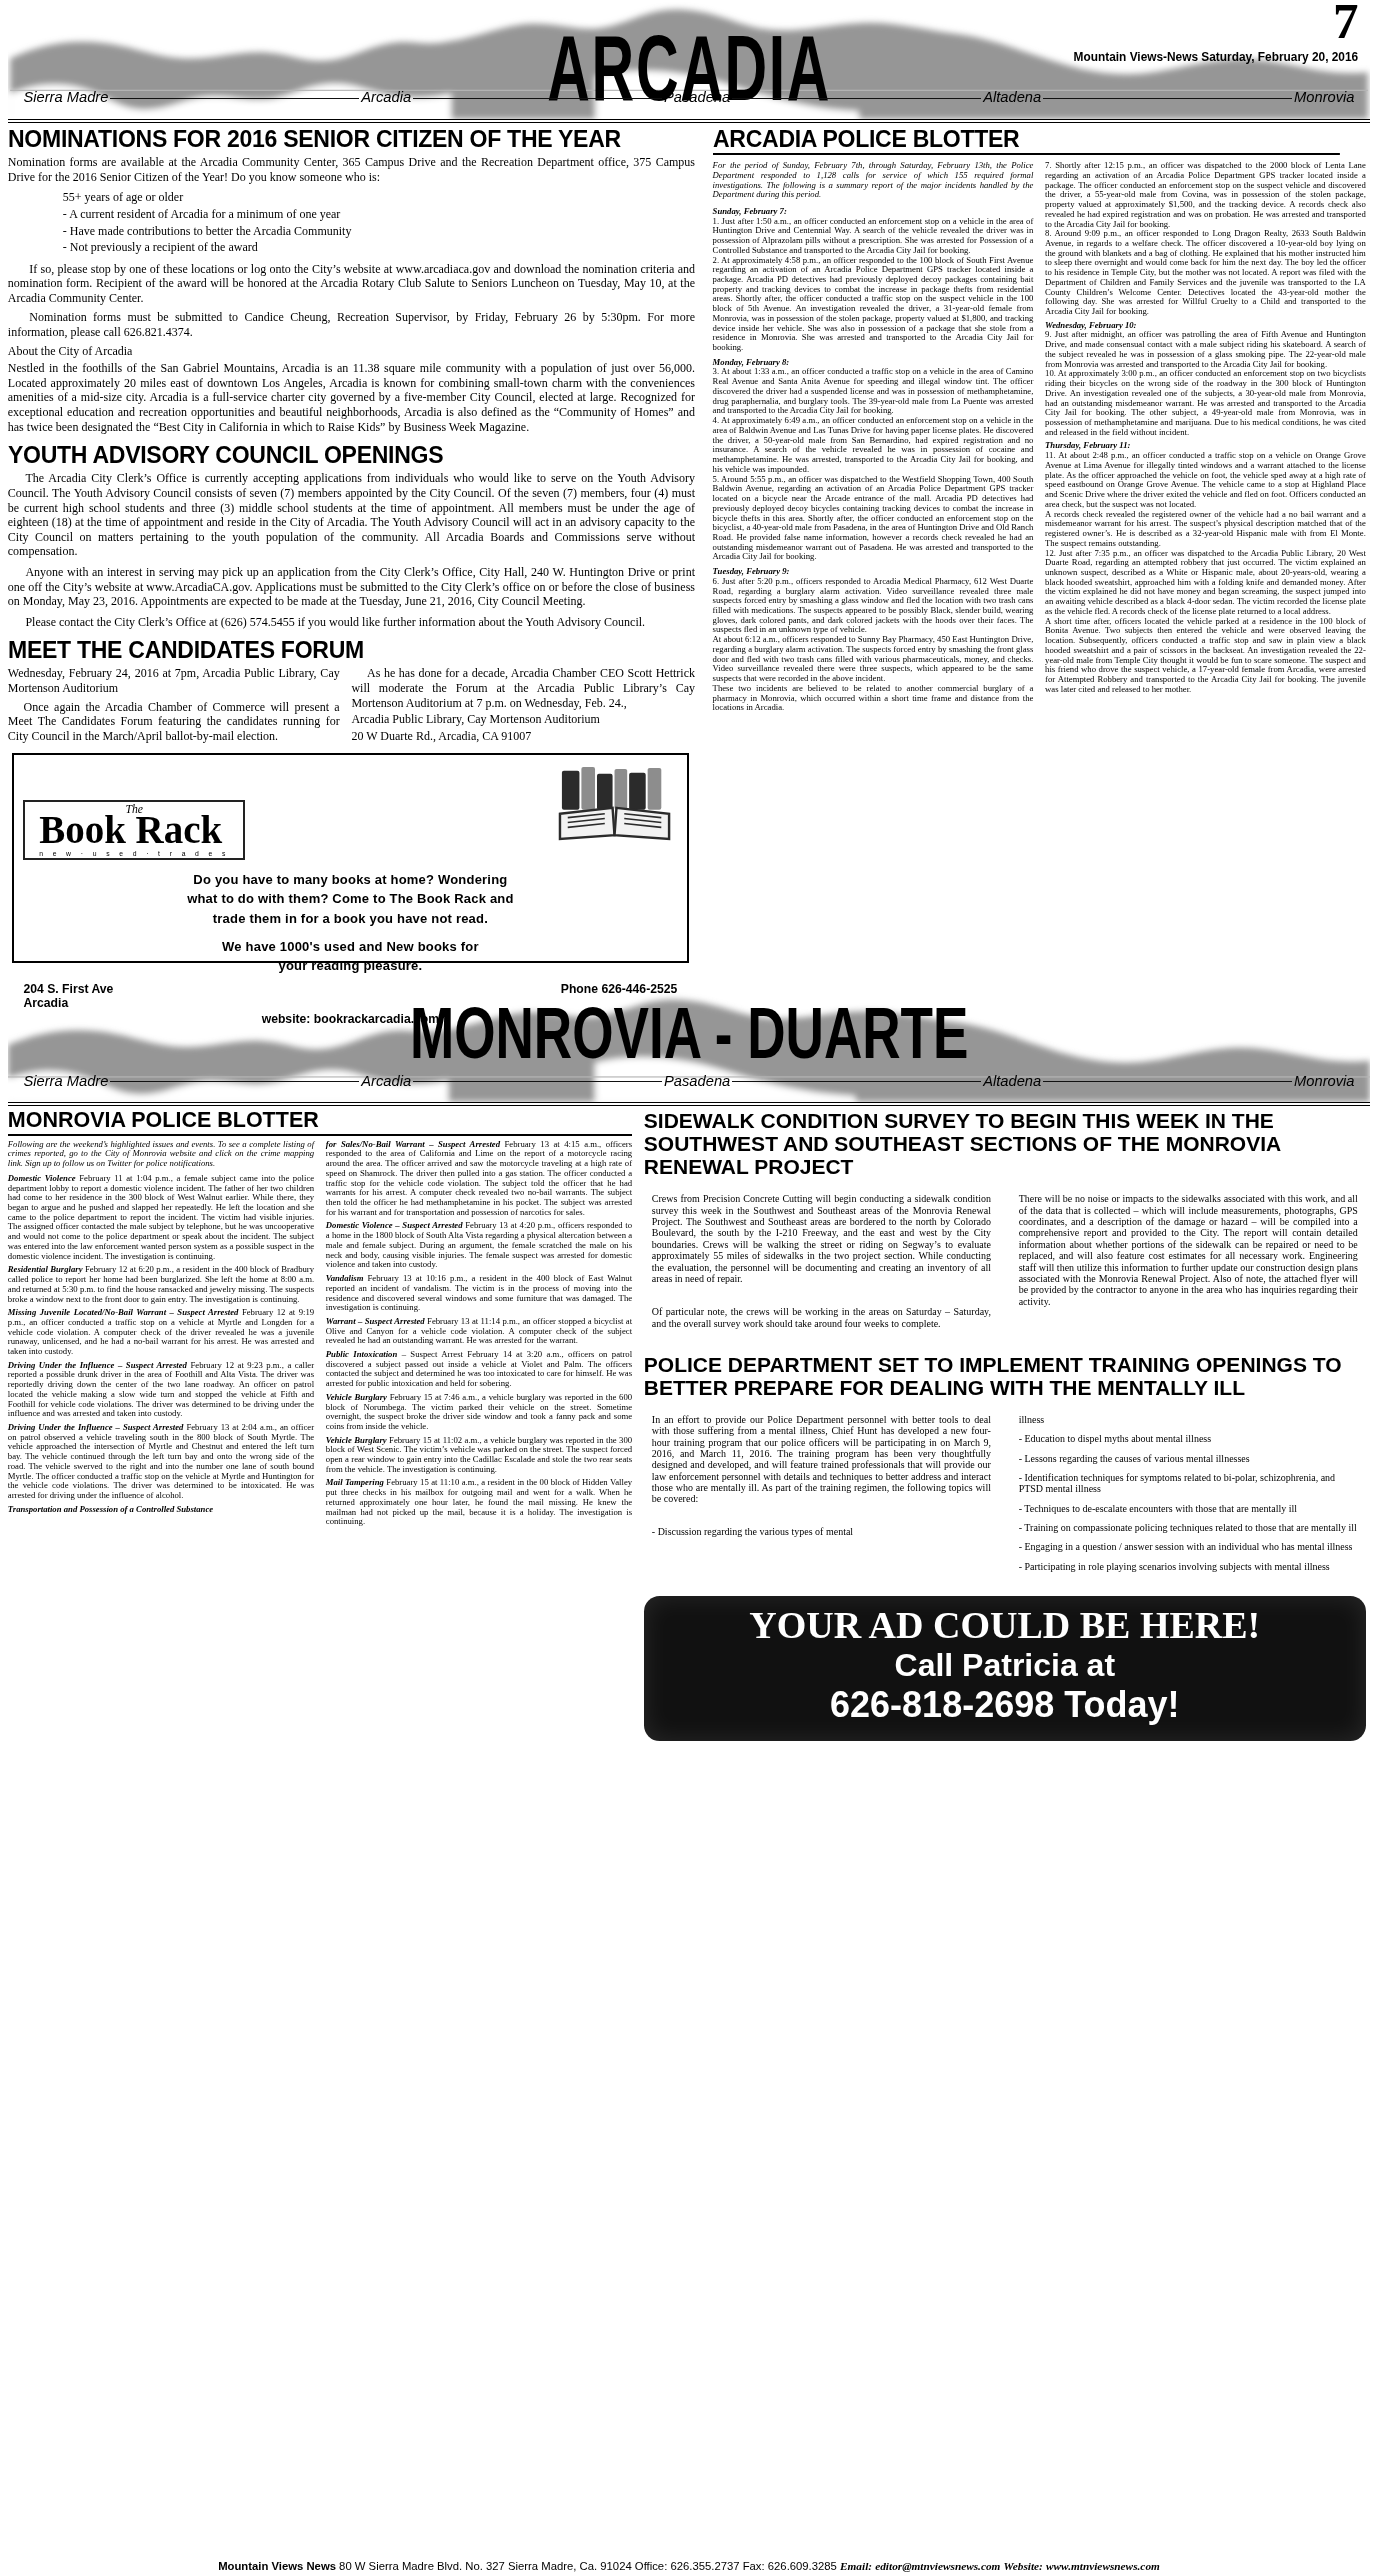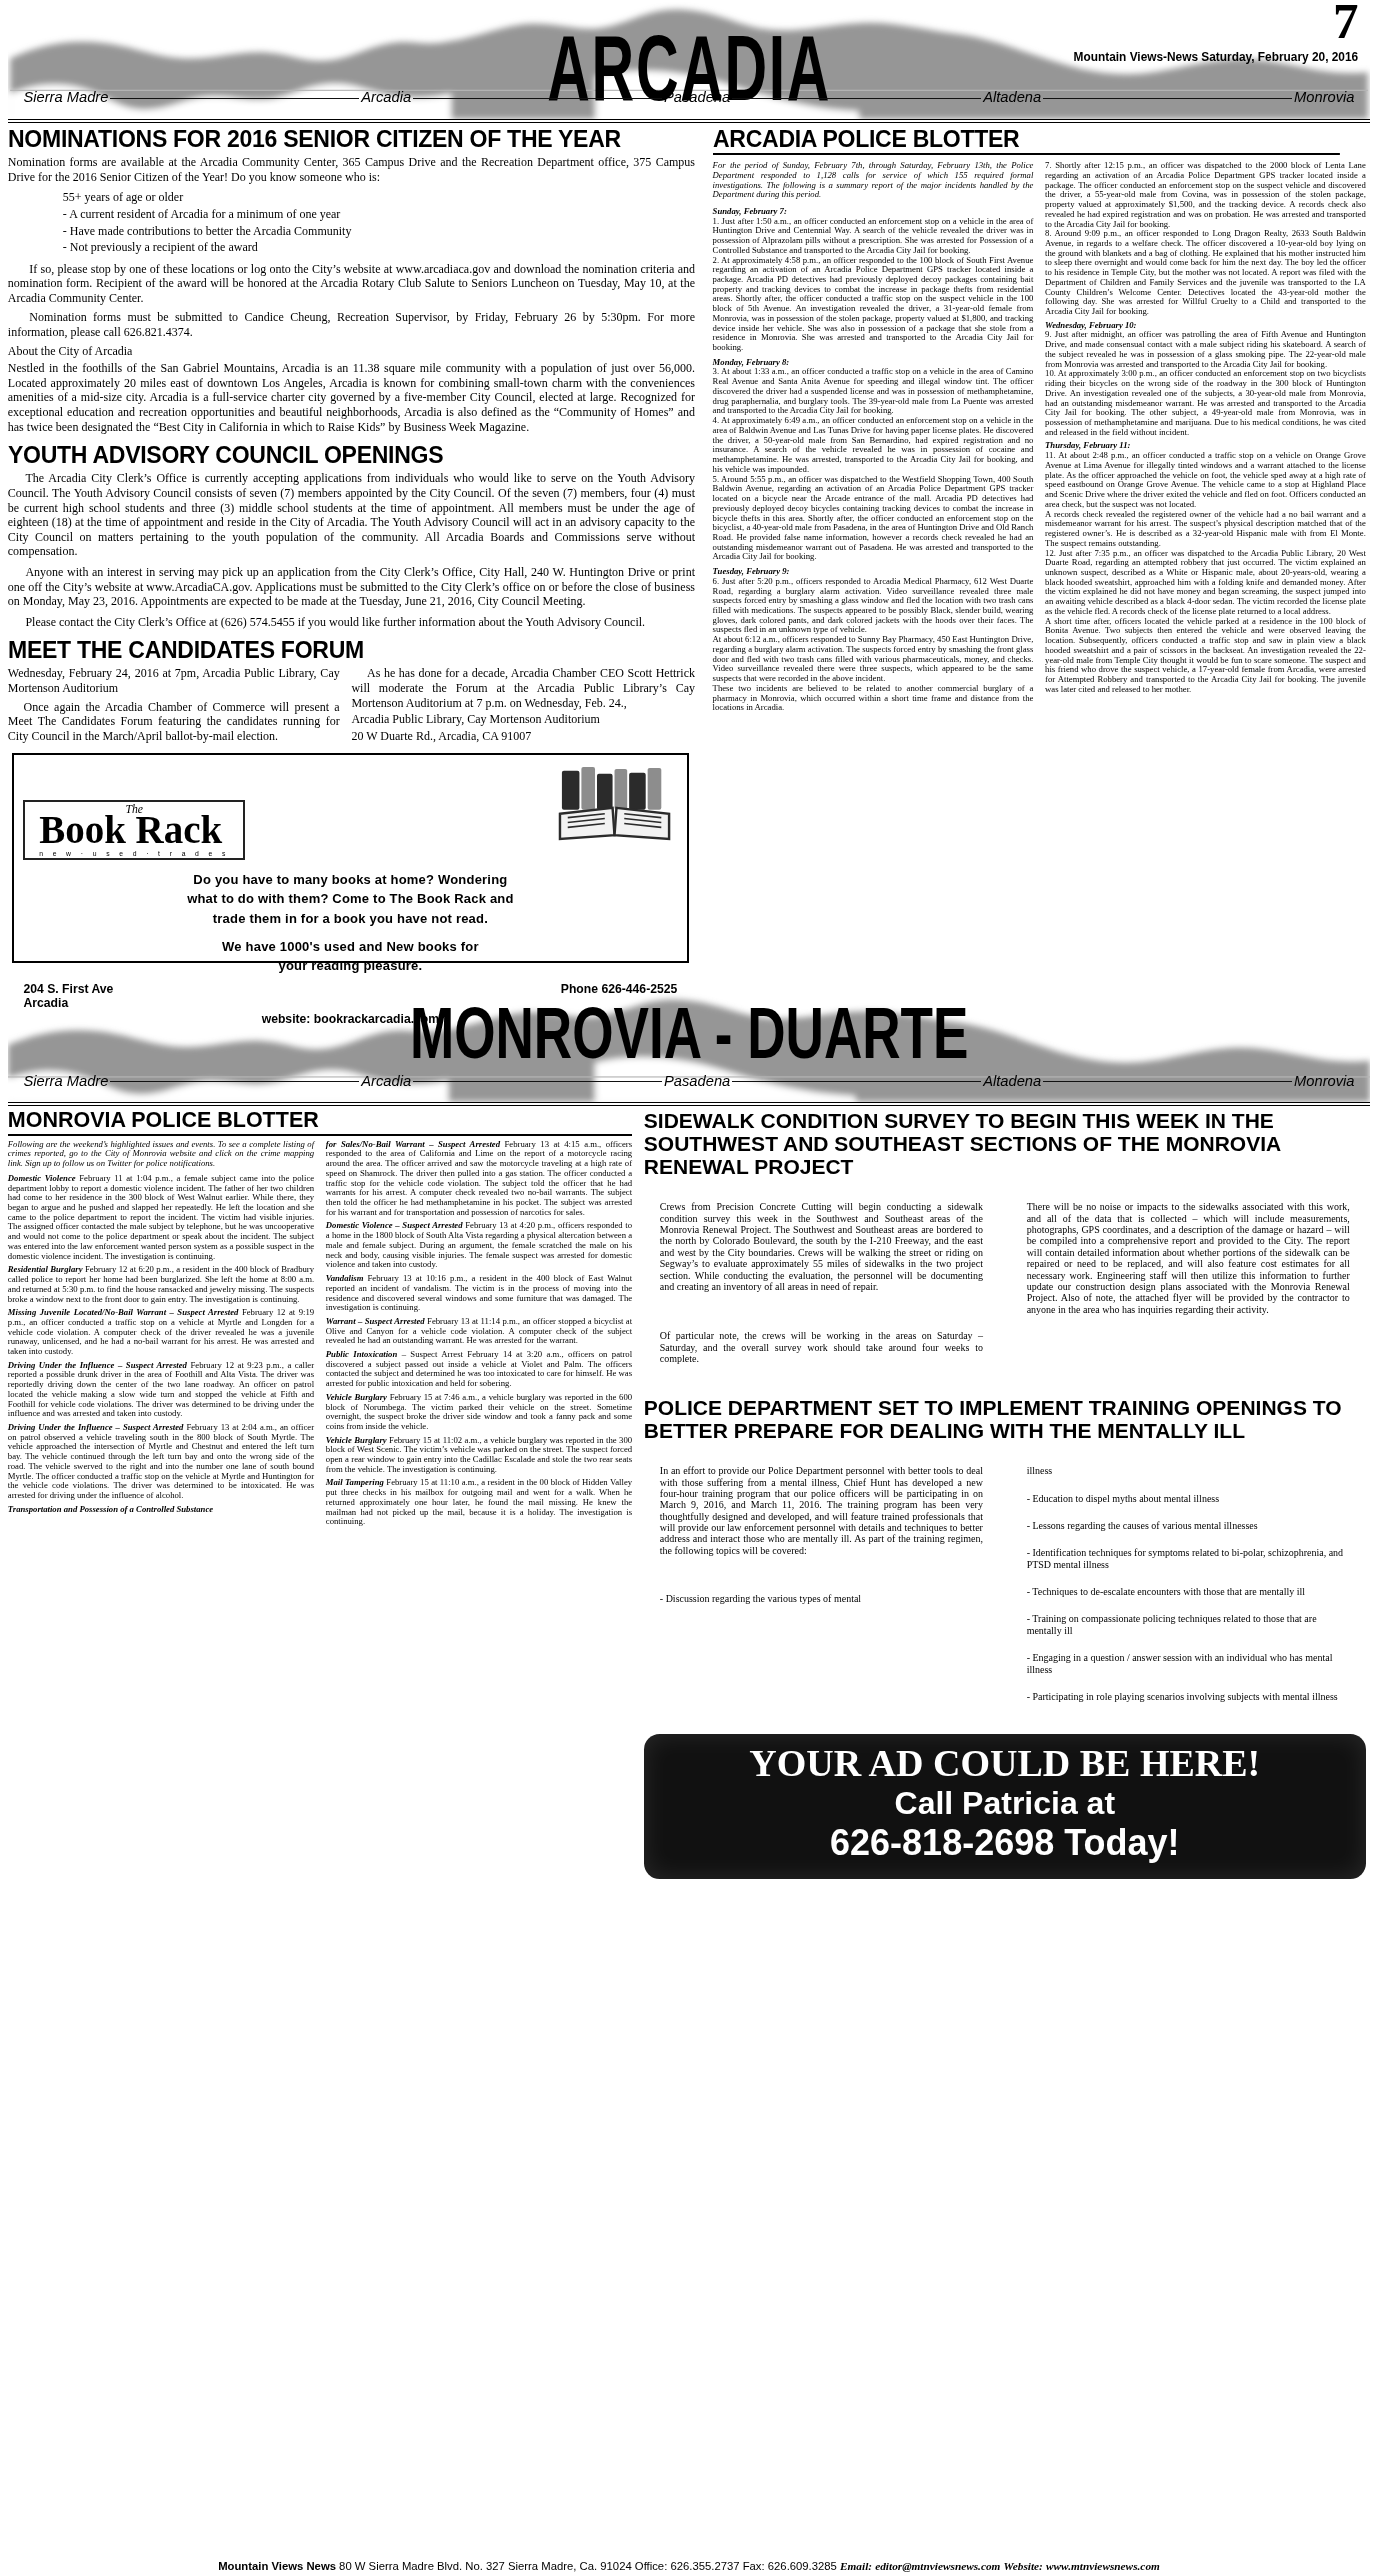--- a/index.html
+++ b/index.html
@@ -65,21 +65,21 @@
     transform-origin:left center;
     margin:0 0 3.9px 0;
   }
   .sec-head-under { border-bottom:2.4px solid #000; }
 
   
   .body-txt { font-size:12px; line-height:1.22; text-align:justify; }
   .body-txt p { margin:0 0 0 0; text-indent:0; }
   .body-txt p + p { margin-top:2px; }
   .body-sm { font-size:10px; line-height:1.14; text-align:justify; }
-  .body-sm p { margin:16px; }
+  .body-sm p { margin:8px; }
   .body-xs { font-size:8.7px; line-height:1.12; text-align:justify; }
   .body-xs p { margin:0; }
   .ital { font-style:italic; }
   .bld { font-weight:bold; }
   .bldital { font-weight:bold; font-style:italic; }
 
   .row { display:flex; }
   .arc-left { width:697px; padding-right:9.8px; }
   .arc-right { width:661px; padding-left:7.8px; border-left:0; }
 

